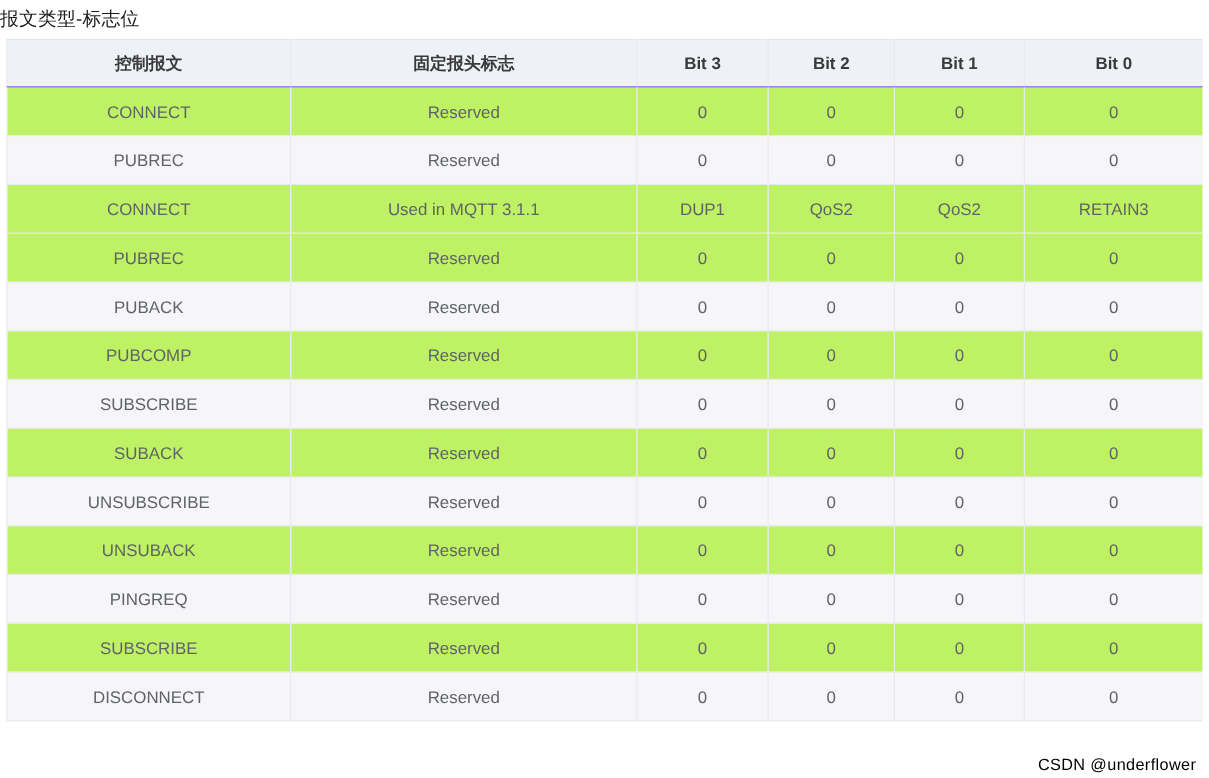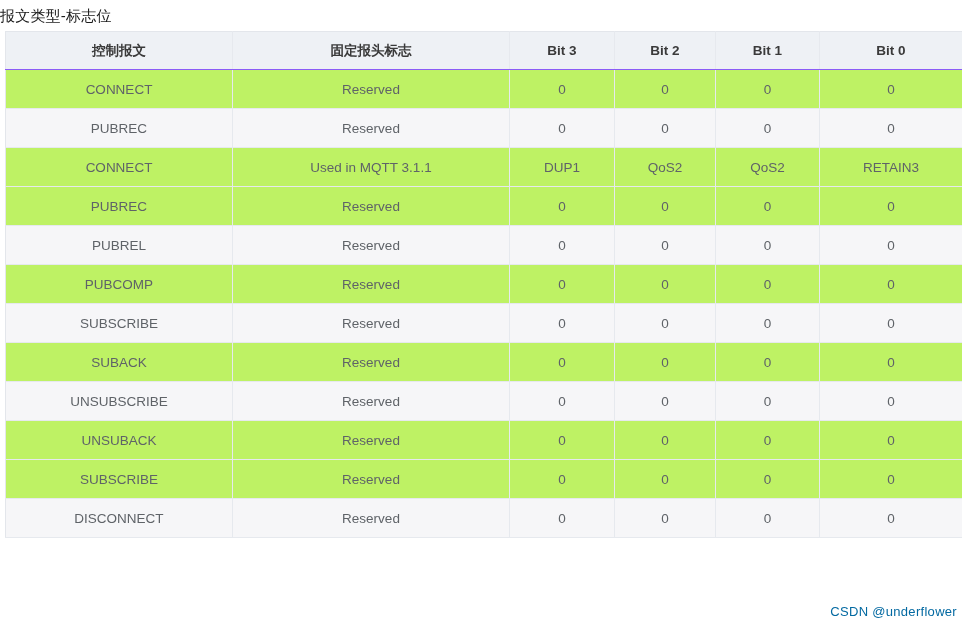--- a/index.html
+++ b/index.html
@@ -74,21 +74,21 @@
   col.c-flag  { width: 277px; }
   col.c-bit3  { width: 105px; }
   col.c-bit2  { width: 101px; }
   col.c-bit1  { width: 104px; }
   col.c-bit0  { width: 143px; }
   .watermark {
     position: absolute;
     right: 10px;
     bottom: 3px;
     font-size: 13px;
-    color: #0369a1;
+    color: #000000;
     letter-spacing: 0.3px;
     pointer-events: none;
     white-space: nowrap;
   }
 </style>
 </head>
 <body>
 
 <div class="page-title">报文类型-标志位</div>
 
@@ -139,21 +139,21 @@
         </tr>
         <tr class="row-odd">
           <td>PUBREC</td>
           <td>Reserved</td>
           <td>0</td>
           <td>0</td>
           <td>0</td>
           <td>0</td>
         </tr>
         <tr class="row-even">
-          <td>PUBREL</td>
+          <td>PUBACK</td>
           <td>Reserved</td>
           <td>0</td>
           <td>0</td>
           <td>0</td>
           <td>0</td>
         </tr>
         <tr class="row-odd">
           <td>PUBCOMP</td>
           <td>Reserved</td>
           <td>0</td>
@@ -180,20 +180,28 @@
         <tr class="row-even">
           <td>UNSUBSCRIBE</td>
           <td>Reserved</td>
           <td>0</td>
           <td>0</td>
           <td>0</td>
           <td>0</td>
         </tr>
         <tr class="row-odd">
           <td>UNSUBACK</td>
+          <td>Reserved</td>
+          <td>0</td>
+          <td>0</td>
+          <td>0</td>
+          <td>0</td>
+        </tr>
+        <tr class="row-even">
+          <td>PINGREQ</td>
           <td>Reserved</td>
           <td>0</td>
           <td>0</td>
           <td>0</td>
           <td>0</td>
         </tr>
         <tr class="row-odd">
           <td>SUBSCRIBE</td>
           <td>Reserved</td>
           <td>0</td>

